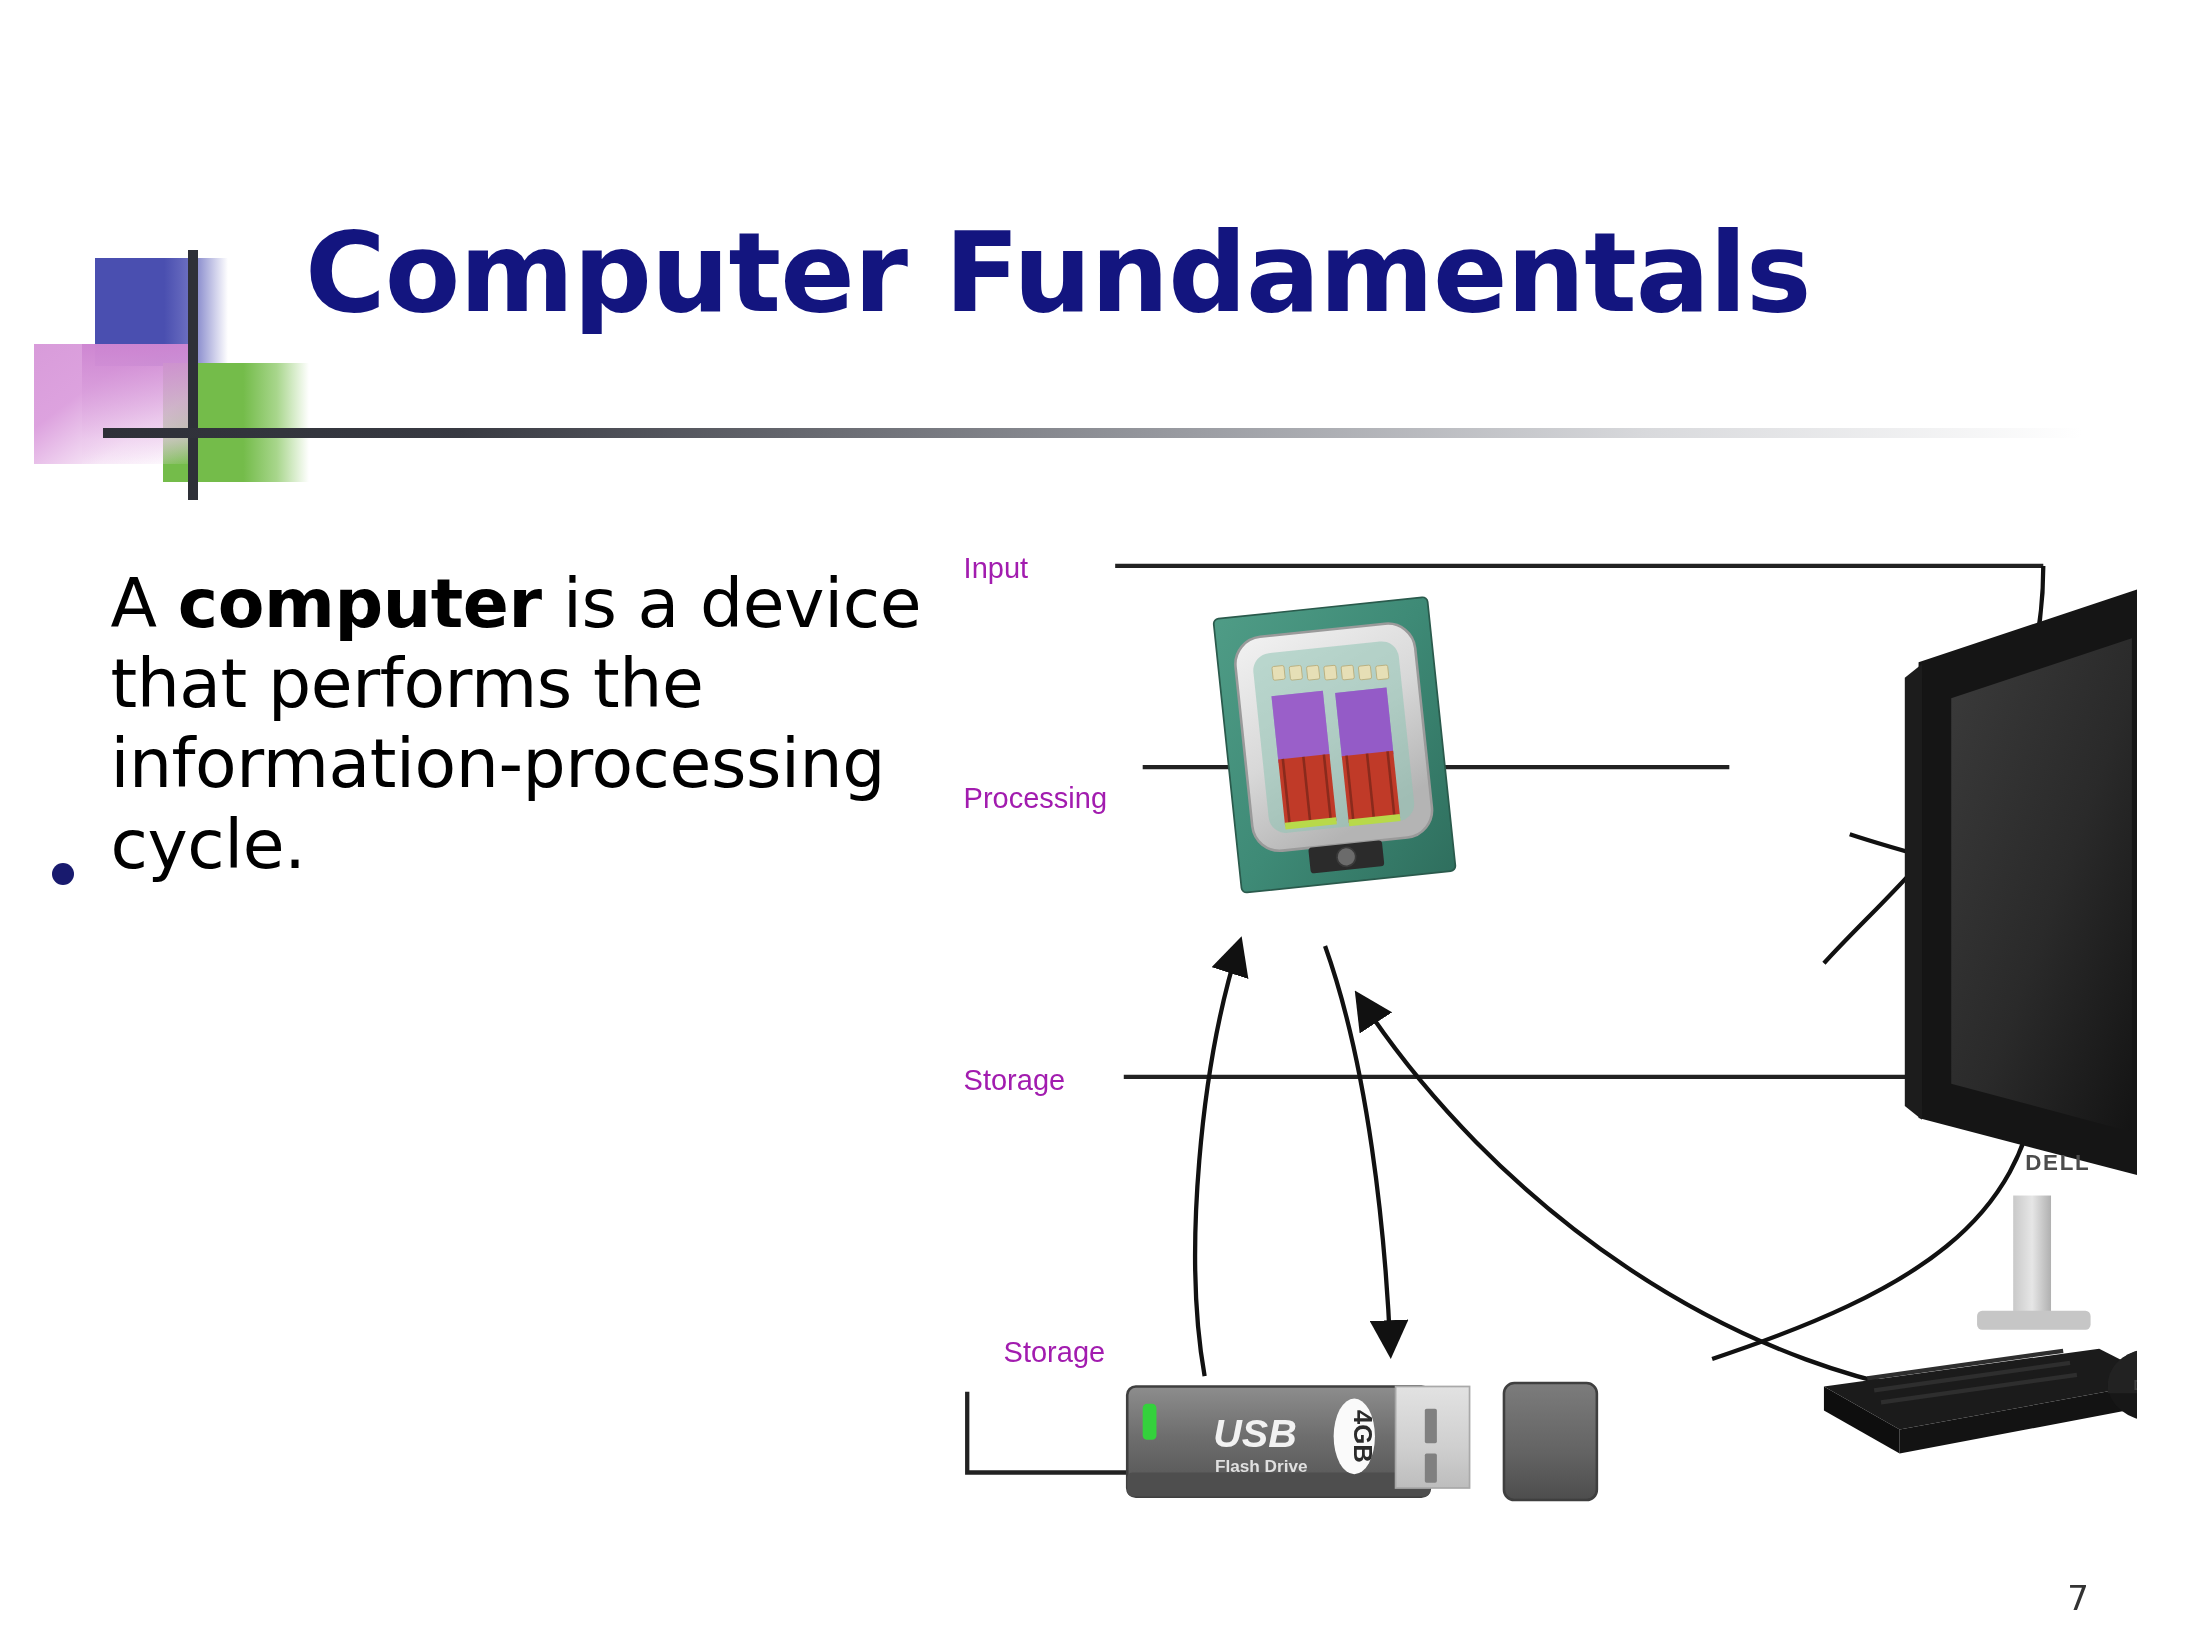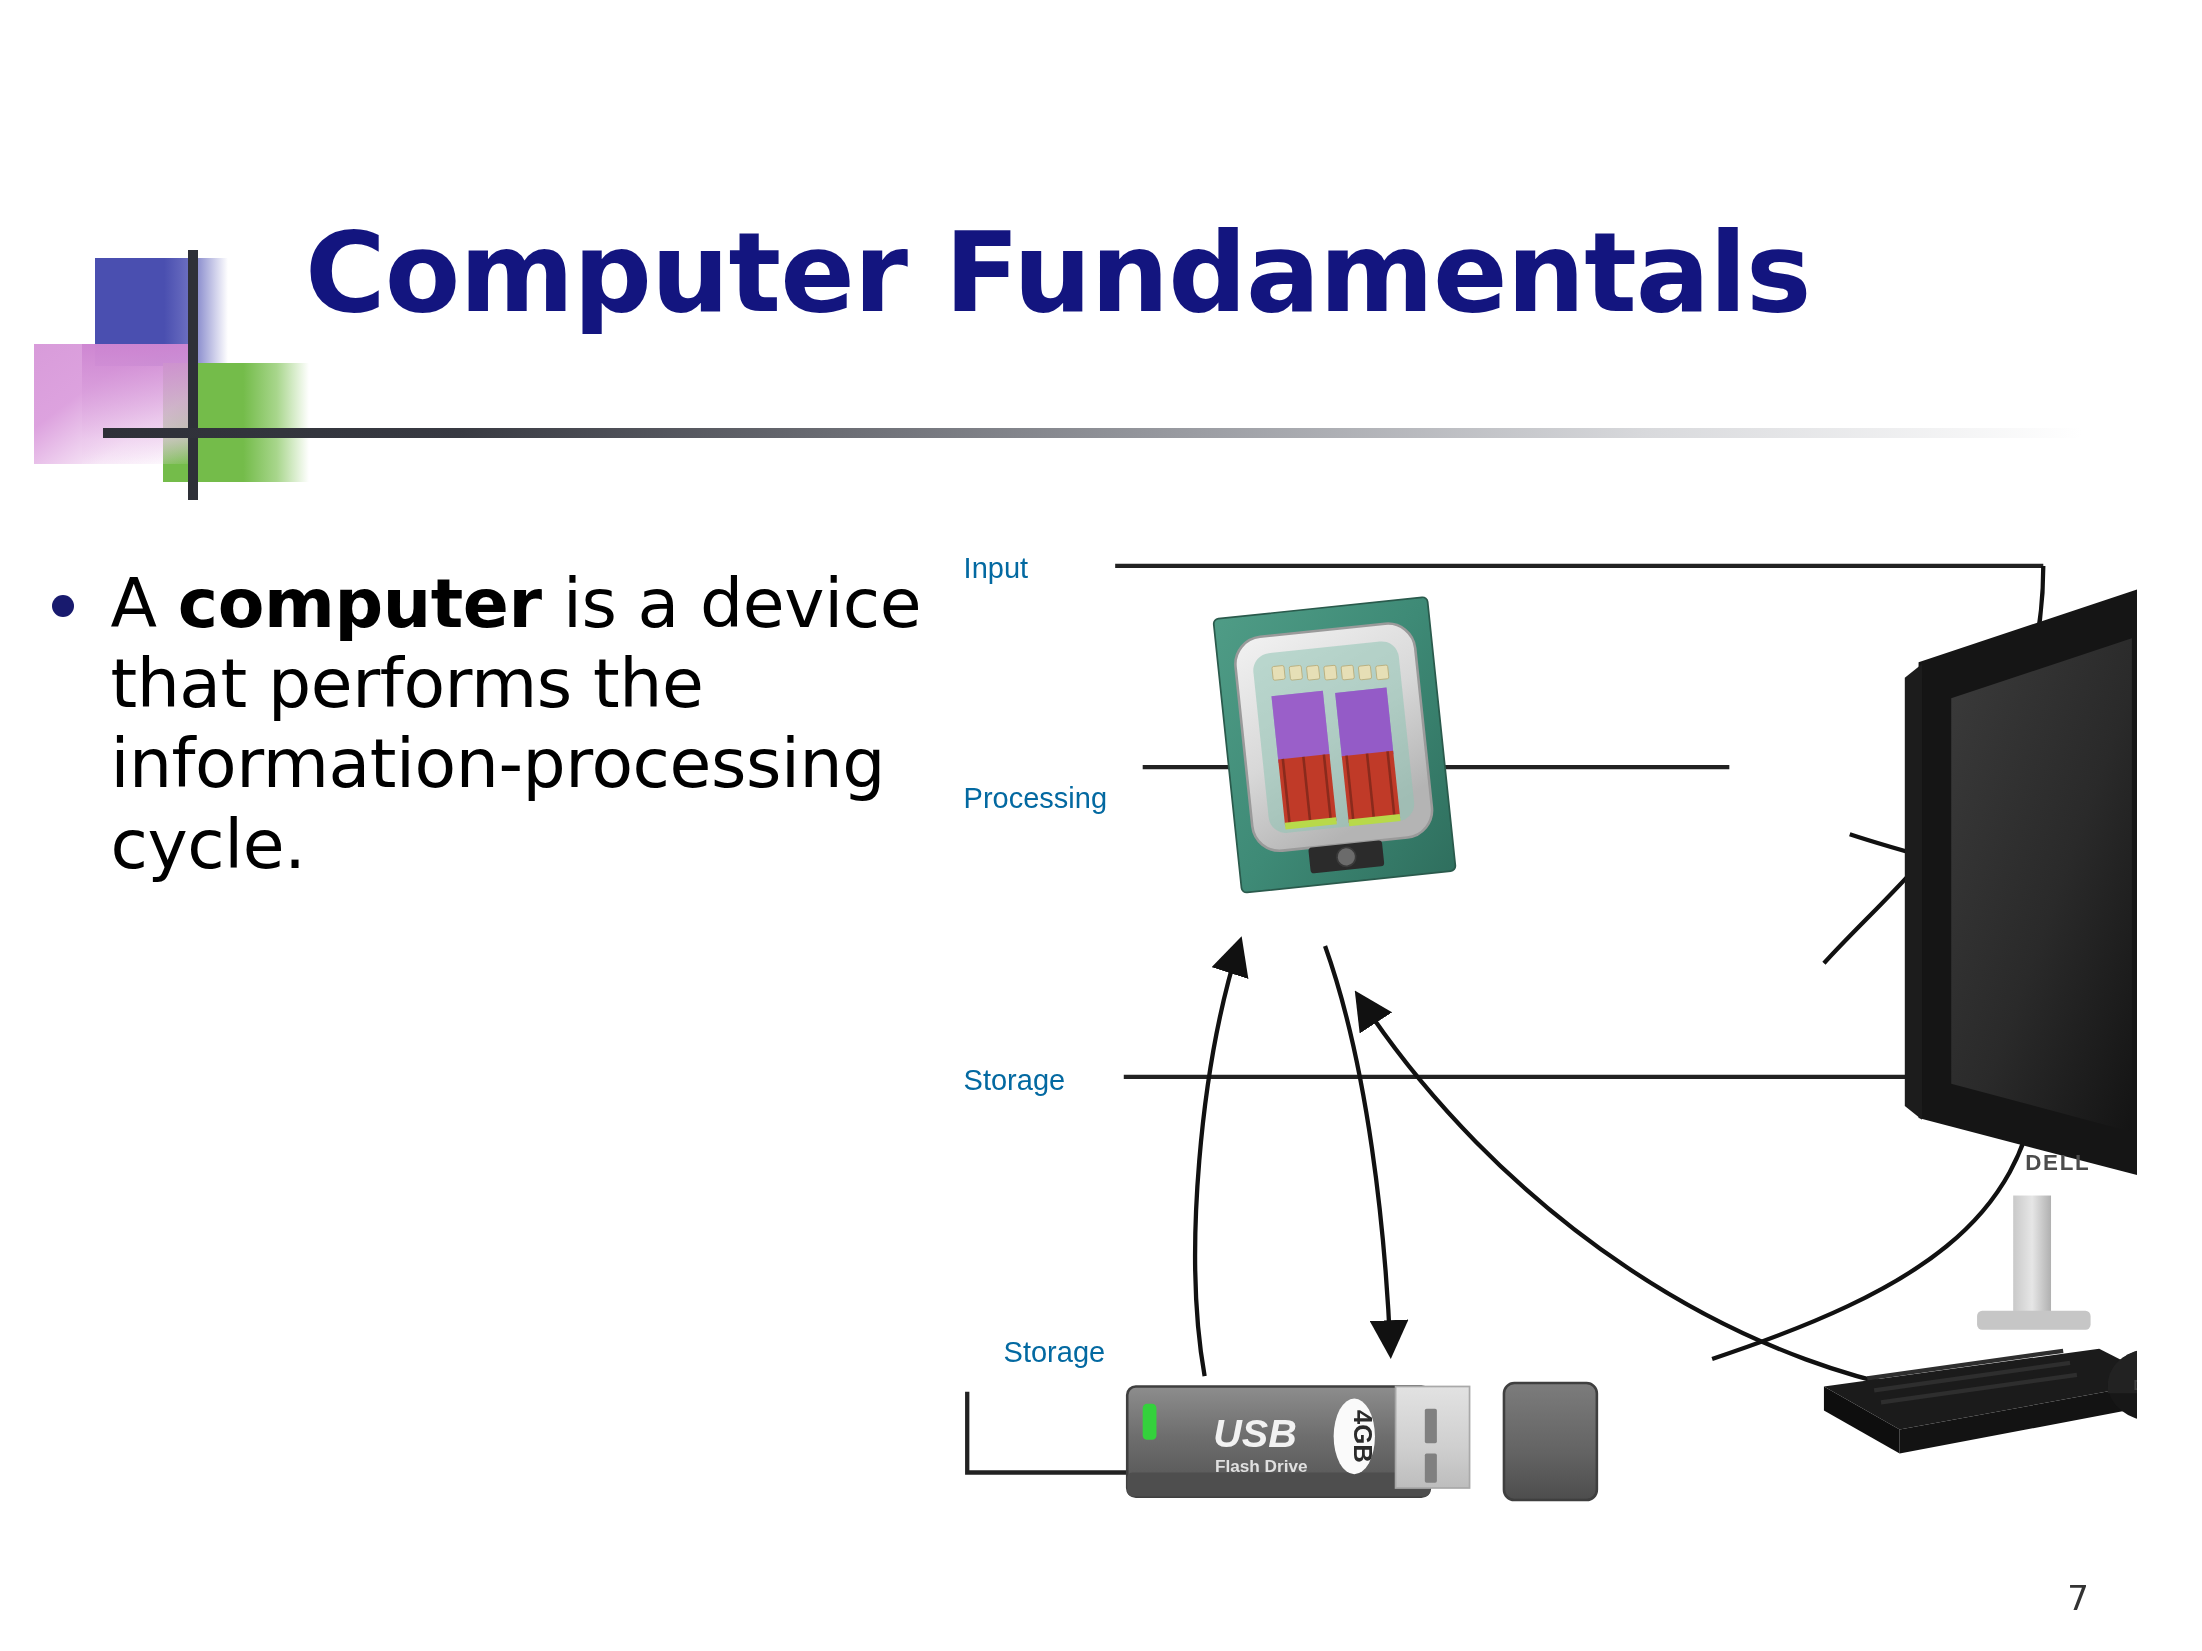--- a/index.html
+++ b/index.html
@@ -62,21 +62,21 @@
   }
 
   
   #bullets {
     position: absolute;
     left: 26px; top: 564px;
     width: 938px;
   }
   .bullet-row {
     display: flex;
-    align-items: flex-start;
+    align-items: flex-end;
     margin-bottom: 5.2px;
   }
   .bullet-dot {
     flex: 0 0 auto;
     width: 22.4px; height: 22.4px;
     border-radius: 50%;
     background: #181a6e;
     margin: 31px 36px 0 26px;
   }
   .bullet-text {
@@ -92,21 +92,21 @@
   #diagram {
     position: absolute;
     left: 955px; top: 516px;
     width: 1239px; height: 1058px;
   }
   #diagram svg { display: block; }
   .diag-label {
     position: absolute;
     font-family: "Liberation Sans", "DejaVu Sans", sans-serif;
     font-size: 29px;
-    color: #0369a1;
+    color: #a21caf;
     white-space: nowrap;
   }
   #label-input     { left: 8.6px;  top: 36px;  }
   #label-processing{ left: 8.6px;  top: 238px; margin-top: 28px; }
   #label-output    { left: 8.6px;  top: 548px; }
   #label-storage   { left: 8.6px;  top: 820px; margin-left: 40px;}
 
   
   #page-number {
     position: absolute;

